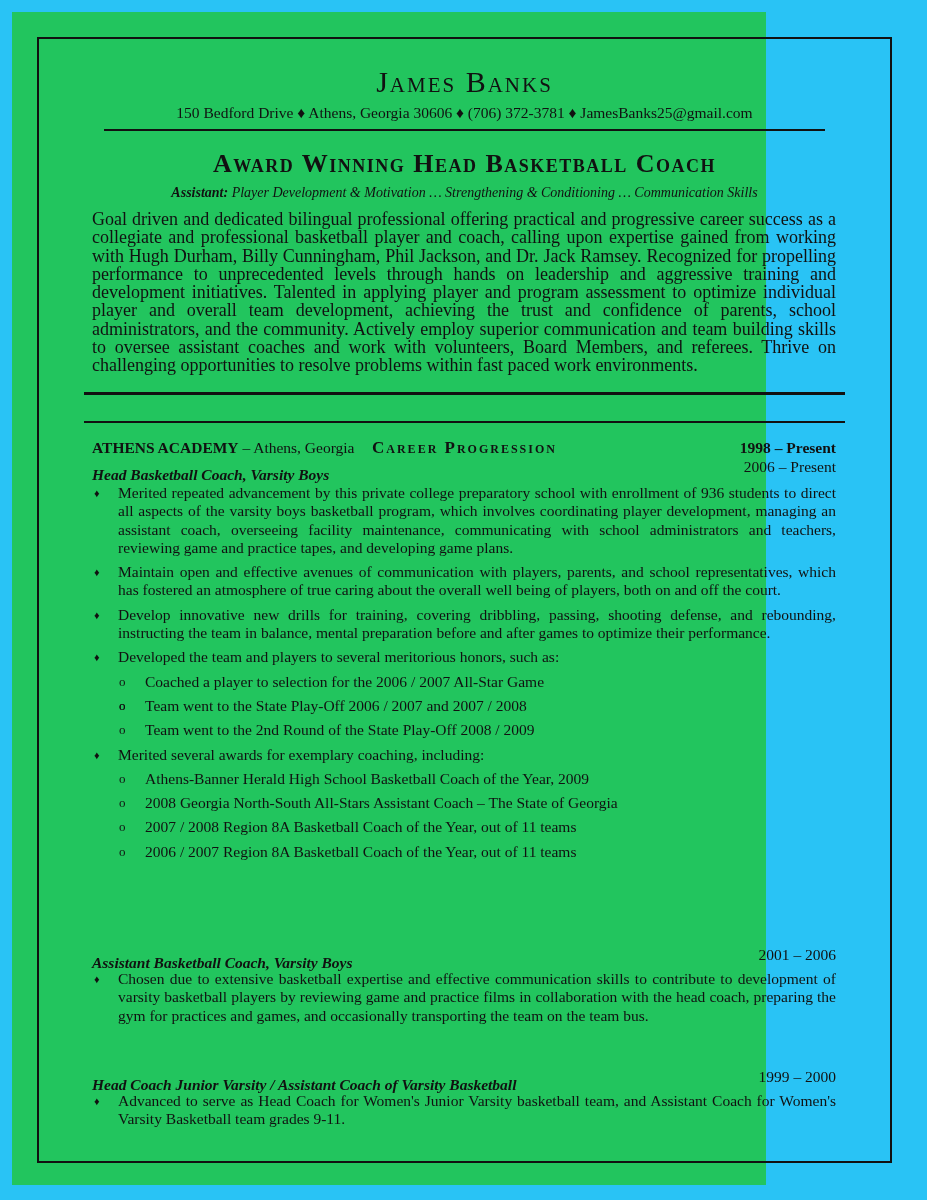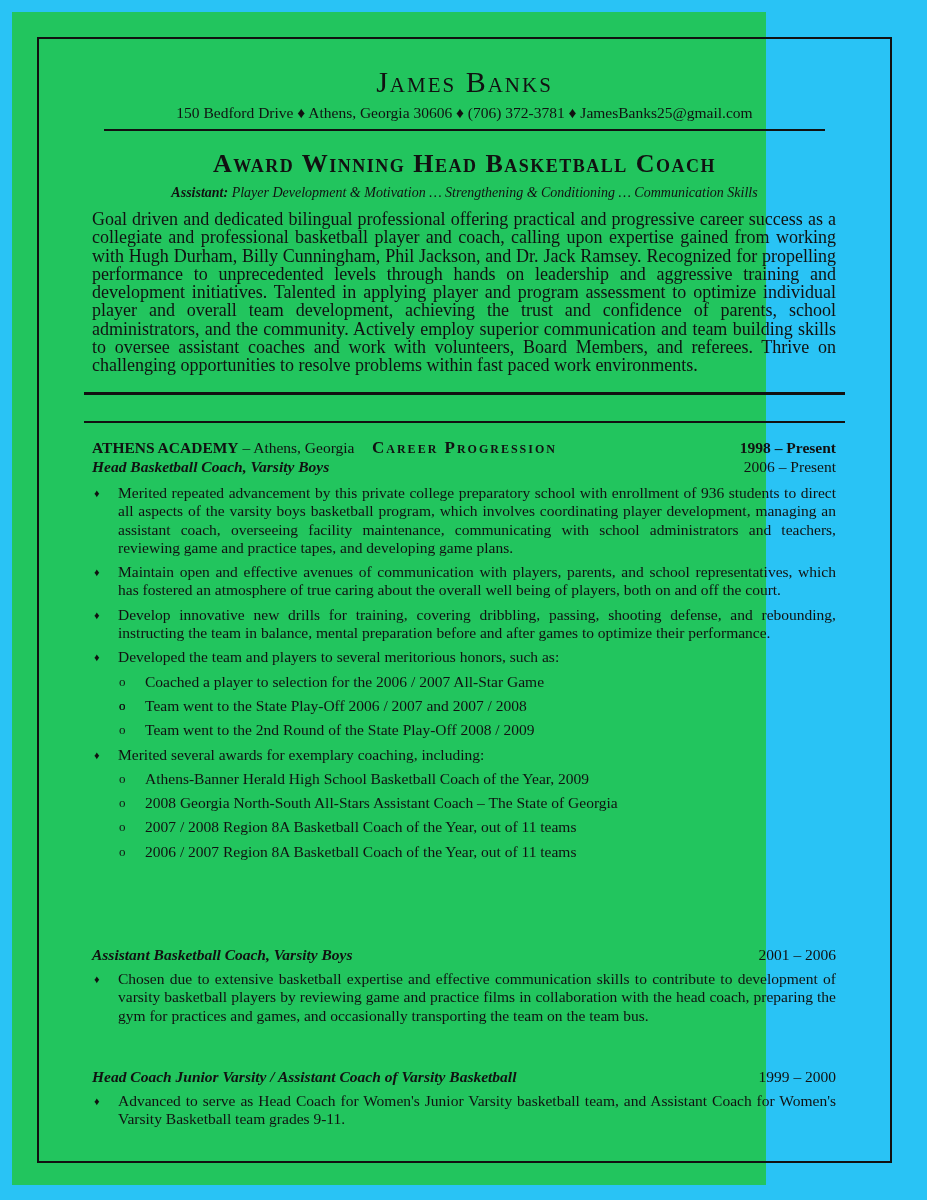--- a/index.html
+++ b/index.html
@@ -53,21 +53,21 @@
     position: absolute; left: 0; right: 0; top: 359px;
     text-align: center; font-size: 17px; font-weight: bold;
     font-variant: small-caps; letter-spacing: 2px; margin-top: 40px;
   }
   .sec-rule-2 { position: absolute; left: 45px; right: 45px; top: 382px; border-top: 2px solid #111; }
 
   .row { position: absolute; left: 53px; width: 744px; font-size: 15.5px; display: flex; justify-content: space-between; }
   .row .l { }
   .row .r { }
   .bold { font-weight: bold; }
-  .ital { font-style: italic; font-weight: bold; }
+  .ital { font-style: italic; font-weight: bold; margin-top: 8px; }
 
   .bullets { position: absolute; left: 53px; width: 744px; font-size: 15.5px; line-height: 18.3px; }
   .b { position: relative; padding-left: 26px; text-align: justify; margin-bottom: 6px; }
   .b .dia { position: absolute; left: 2px; top: 0; font-size: 11px; }
   .sub { position: relative; padding-left: 53px; margin-bottom: 6px; }
   .sub .o { position: absolute; left: 27px; top: 0; font-size: 13px; }
 </style>
 </head>
 <body>
 

